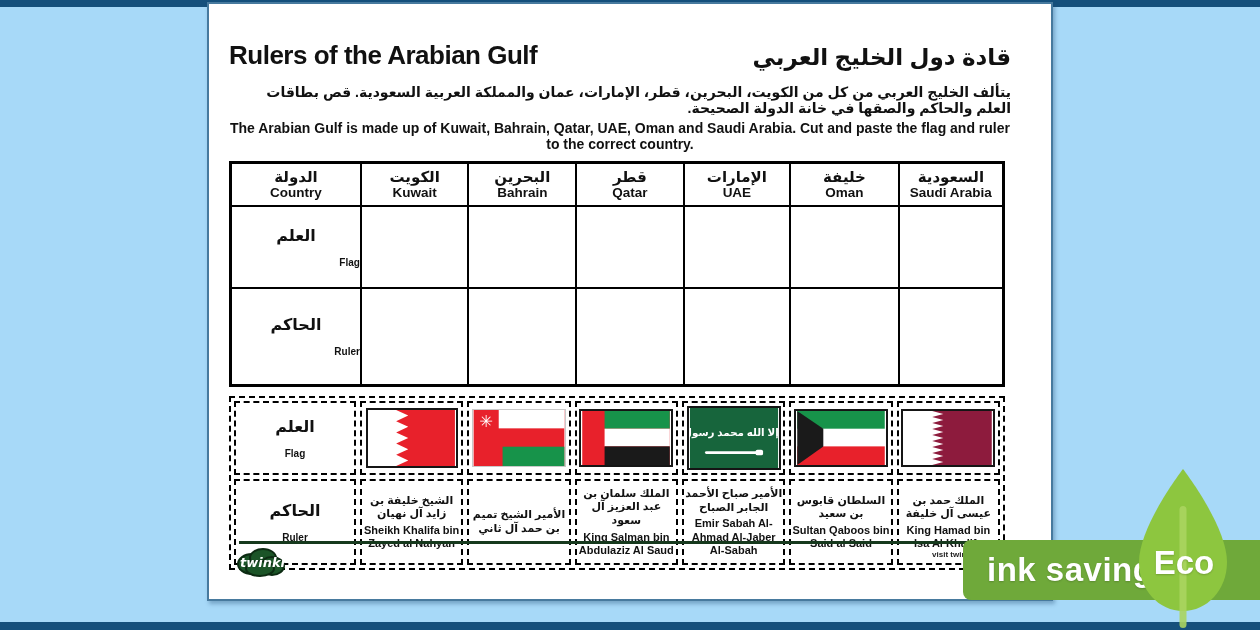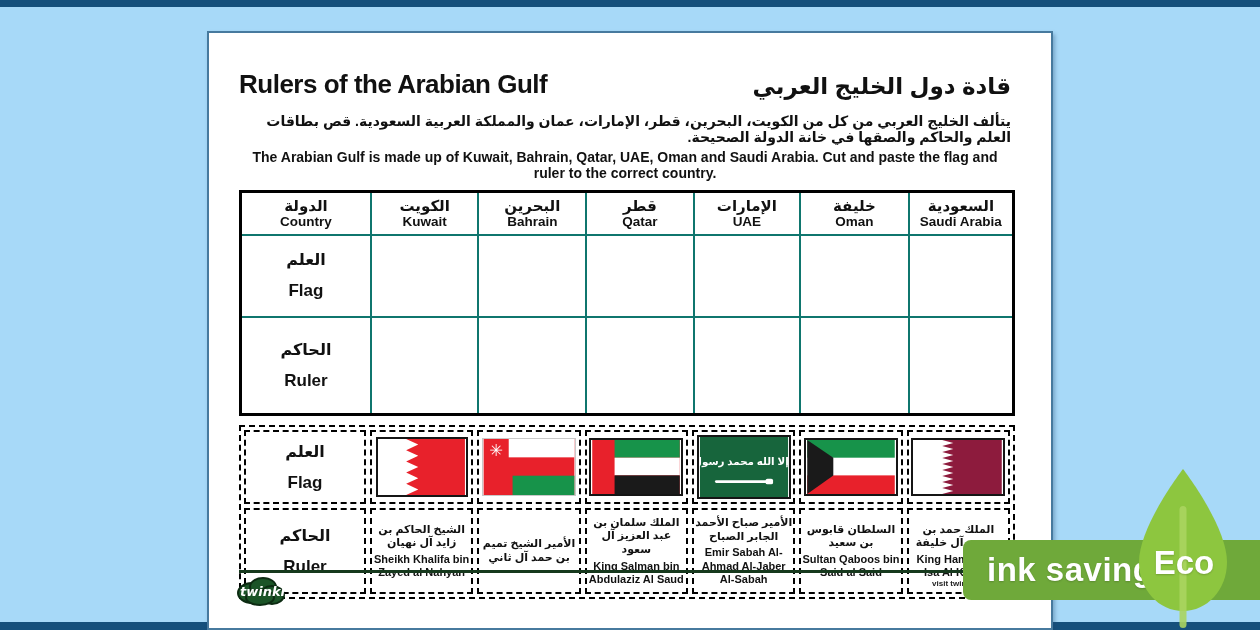--- a/index.html
+++ b/index.html
@@ -9,45 +9,45 @@
     background:#a7d9f8;
     font-family:"Liberation Sans","DejaVu Sans",sans-serif;
     color:#111;
   }
   .edge-strip { position:absolute; left:0; width:1260px; height:7px; background:#15507c; }
   .edge-top { top:0; }
   .edge-bottom { bottom:0; height:8px; }
 
   
   .page {
-    position:absolute; left:207px; top:31px; width:846px; height:599px;
+    position:absolute; left:207px; top:2px; width:846px; height:599px;
     background:#ffffff;
     border:2px solid #477a9e;
     box-shadow:2px 3px 4px rgba(30,70,110,.35);
-    padding:0 40px 0 30px;
+    padding:0 40px 0 20px;
   }
   .titles { display:flex; justify-content:space-between; align-items:flex-end; margin-top:36px; }
   .title-en { font-size:26px; font-weight:800; letter-spacing:-.5px; }
   .title-ar { font-size:23px; font-weight:700; direction:rtl; }
   .instr-ar { direction:rtl; text-align:right; font-size:14px; font-weight:700; margin-top:13px; }
   .instr-en { text-align:center; font-size:14px; font-weight:700; margin-top:4px; }
 
   
   table.main {
     width:776px; border-collapse:collapse; margin-top:9px;
     border:3px solid #000;
   }
-  table.main td, table.main th { border:2px solid #0f766e; vertical-align:middle; text-align:center; }
+  table.main td, table.main th { border:2px solid #000000; vertical-align:middle; text-align:center; }
   tr.hdr th { height:43px; padding:2px 1px; }
   .hdr-ar { font-size:15px; font-weight:700; direction:rtl; line-height:1.15; }
   .hdr-en { font-size:13.5px; font-weight:700; }
   tr.flag-row td { height:82px; }
   tr.ruler-row td { height:98px; }
   .rowlab-ar { font-size:16px; font-weight:700; direction:rtl; }
-  .rowlab-en { font-size:17px; font-weight:700; margin-top:12px; }
+  .rowlab-en { font-size:10px; font-weight:700; margin-top:12px;text-align:right; }
 
   
   .cutout {
     width:776px; margin-top:9px;
     border:2px dashed #000;
     padding:3px;
     display:grid;
     grid-template-columns:122px repeat(6,1fr);
     grid-template-rows:74px 86px;
     gap:4px;
@@ -238,21 +238,21 @@
         <path d="M94,0 L30,0 L42,3.2 L30,6.4 L42,9.7 L30,12.9 L42,16.1 L30,19.3 L42,22.6 L30,25.8 L42,29 L30,32.2 L42,35.4 L30,38.7 L42,41.9 L30,45.1 L42,48.3 L30,51.6 L42,54.8 L30,58 L94,58 Z" fill="#8d1b3d"></path>
       </svg>
     </div>
 
     <div class="cut-cell">
       <div class="rowlab-ar">الحاكم</div>
       <div class="rowlab-en">Ruler</div>
     </div>
 
     <div class="cut-cell">
-      <div class="ruler-ar">الشيخ الحاكم بن زايد آل نهيان</div>
+      <div class="ruler-ar">الشيخ خليفة بن زايد آل نهيان</div>
       <div class="ruler-en">Sheikh Khalifa bin Zayed al Nahyan</div>
     </div>
     <div class="cut-cell">
       <div class="ruler-ar">الأمير الشيخ تميم بن حمد آل ثاني</div>
     </div>
     <div class="cut-cell">
       <div class="ruler-ar">الملك سلمان بن عبد العزيز آل سعود</div>
       <div class="ruler-en">King Salman bin Abdulaziz Al Saud</div>
     </div>
     <div class="cut-cell">

